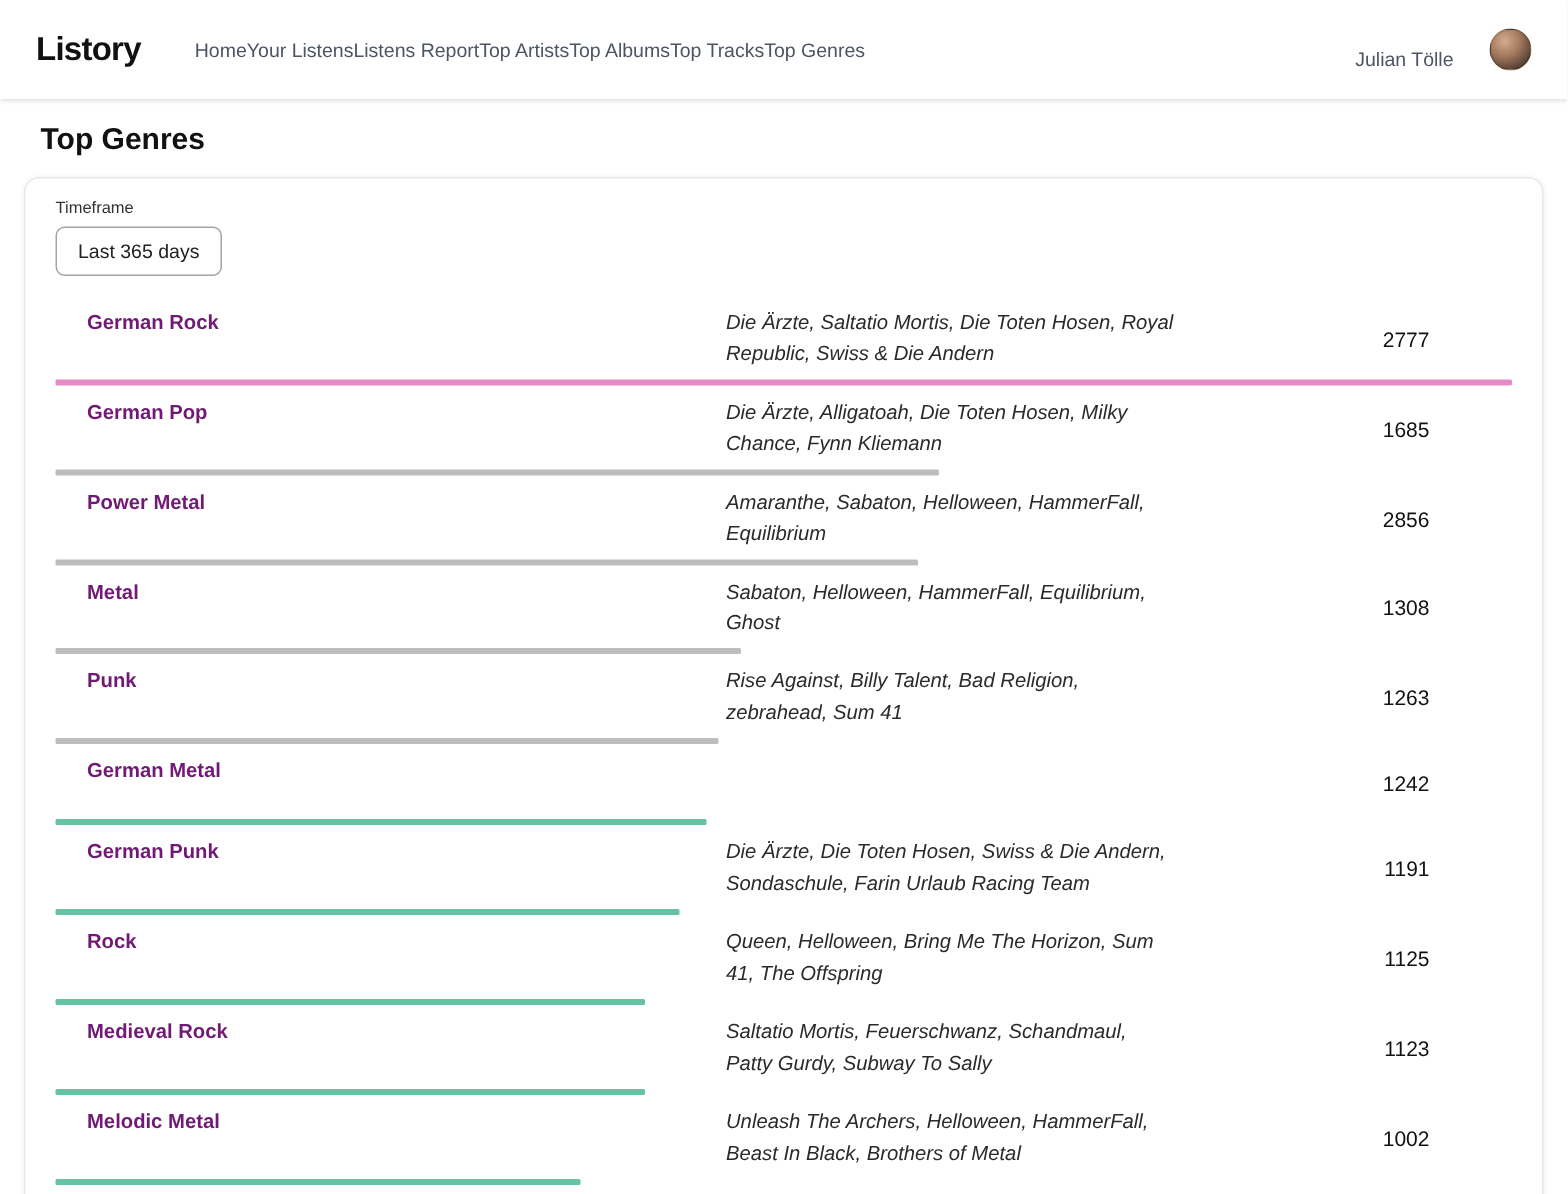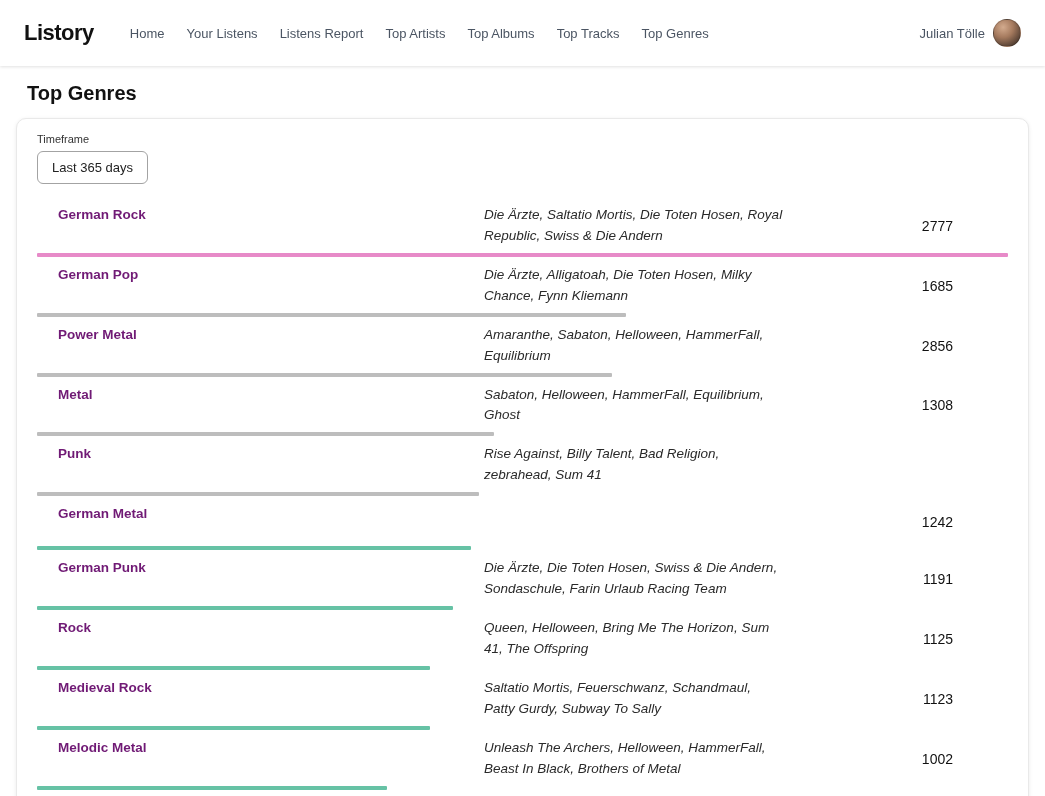--- a/index.html
+++ b/index.html
@@ -17,25 +17,25 @@
     height: 66px; padding: 0 24px;
     background: #fff;
     box-shadow: 0 1px 3px rgba(0,0,0,0.12);
     position: relative; z-index: 5;
   }
   .logo {
     font-size: 22px; font-weight: 800; 
     letter-spacing: -0.5px; margin-right: 36px; cursor: pointer;
     color: #111;
   }
-  nav.links { display: flex; gap: 22px; align-items: center; }
+  nav.links { display: flex; align-items: center; }
   nav.links .nav-item {
     font-size: 13px; color: #4b5563; cursor: pointer; white-space: nowrap;
   }
-  .user-area { margin-left: auto; display: flex; align-items: center; gap: 8px; }
+  .user-area { margin-left: auto; display: flex; align-items: flex-end; gap: 24px; }
   .user-name { font-size: 13px; color: #4b5563; cursor: pointer; }
   .avatar {
     width: 28px; height: 28px; border-radius: 50%; cursor: pointer;
     background: radial-gradient(circle at 35% 28%, #d3ab8e 0%, #a57a5e 40%, #5d4638 75%, #2e241d 100%);
     border: 1px solid rgba(0,0,0,0.15);
   }
   
   main { padding: 8px 16px 0; }
   h1.page-title {
     font-size: 20px; font-weight: 700;
@@ -141,20 +141,21 @@
   <div class="genre-row">
     <div class="genre-name">Metal</div>
     <div class="genre-artists">Sabaton, Helloween, HammerFall, Equilibrium, Ghost</div>
     <div class="genre-count">1308</div>
     <div class="genre-bar" style="width: 47.1%; background: rgb(189, 189, 189);"></div>
   </div>
 
   <div class="genre-row">
     <div class="genre-name">Punk</div>
     <div class="genre-artists">Rise Against, Billy Talent, Bad Religion, zebrahead, Sum 41</div>
+    <div class="genre-count">1263</div>
     <div class="genre-bar" style="width: 45.48%; background: rgb(189, 189, 189);"></div>
   </div>
 
   <div class="genre-row">
     <div class="genre-name">German Metal</div>
     <div class="genre-count">1242</div>
     <div class="genre-bar" style="width: 44.72%; background: rgb(102, 194, 165);"></div>
   </div>
 
   <div class="genre-row">

